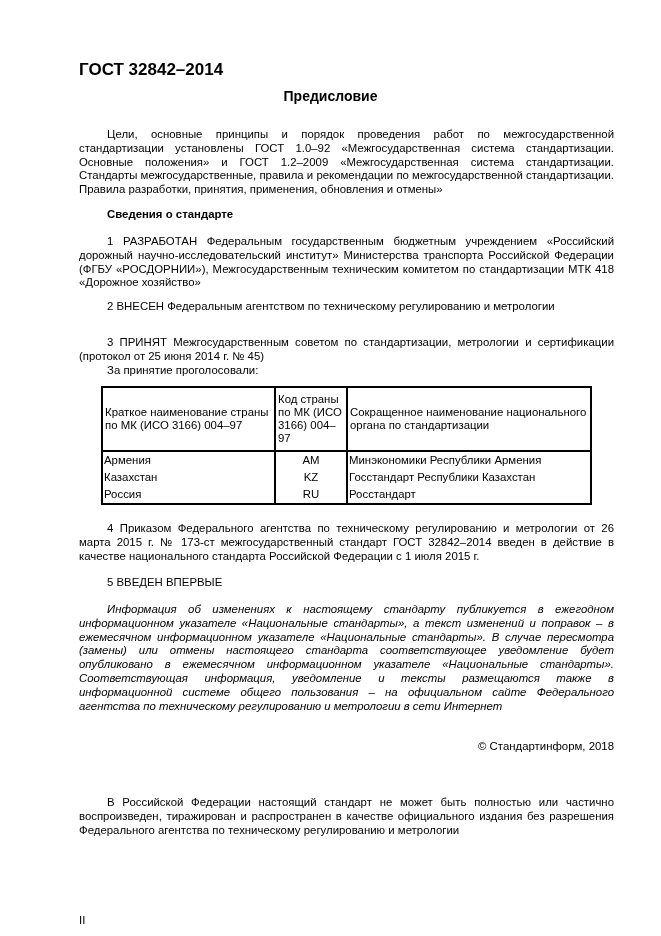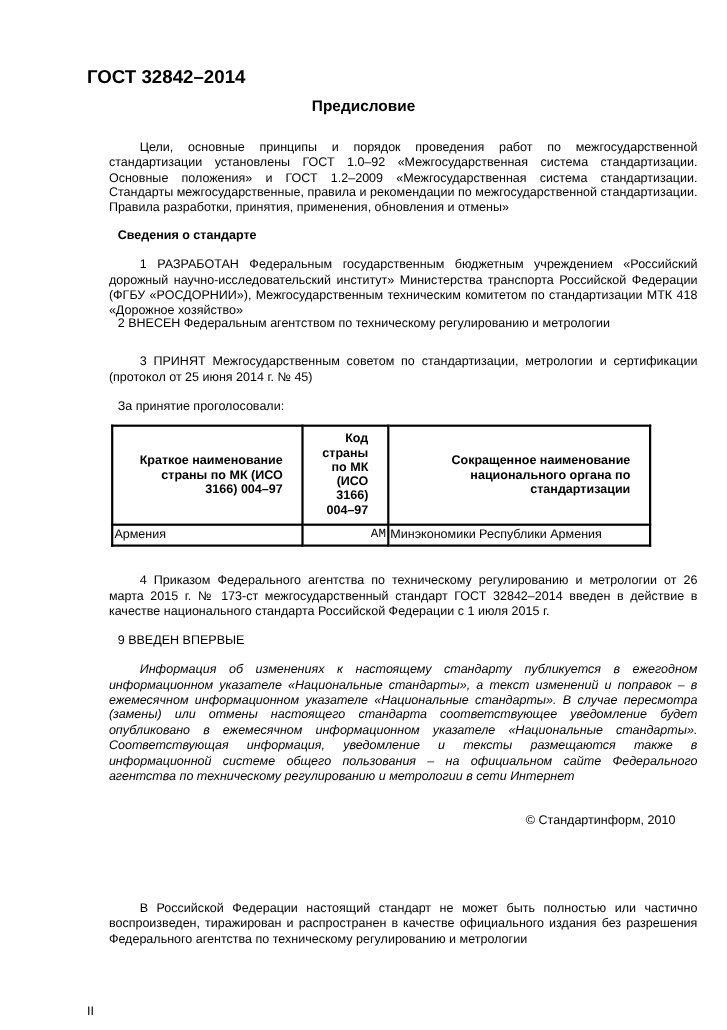--- a/index.html
+++ b/index.html
@@ -5,55 +5,55 @@
     html, body { margin: 0; padding: 0; background: #ffffff; }
     body {
       width: 661px; height: 936px; position: relative; overflow: hidden;
       font-family: "Liberation Sans", sans-serif; color: #000;
       font-size: 11.4px; line-height: 13.8px;
     }
     .abs { position: absolute; }
     .header-code { left: 79px; top: 63px; font-weight: bold; font-size: 17px; }
     .title { left: 0; width: 661px; top: 90px; text-align: center; font-weight: bold; font-size: 14px; }
     .para { left: 79px; width: 535px; text-align: justify; text-indent: 28px; margin: 0; }
-    .para.last-left { text-align-last: left; margin-left: 20px; }
+    .para.last-left { text-align-last: left; }
     .bold { font-weight: bold; }
     .italic { font-style: italic; }
     .copyright { left: 79px; width: 535px; text-align: right; top: 740px; }
     .page-num { left: 79px; top: 878px; margin-top: 36px; }
 
     table.vote {
       position: absolute; left: 101px; top: 386px; width: 491px;
       border-collapse: collapse; font-size: 11.4px; line-height: 13px;
     }
     table.vote th {
-      font-weight: bold; border: 2px solid #000; padding: 5px 17px;
-      text-align: right; height: 36px; vertical-align: middle;
+      font-weight: normal; border: 2px solid #000; padding: 5px 2px;
+      text-align: left; height: 36px; vertical-align: middle;
     }
     table.vote td { padding: 2px 1px; border-left: 2px solid #000; border-right: 2px solid #000; height: 13px; }
     table.vote tbody tr:last-child td { border-bottom: 2px solid #000; }
-    table.vote td.code { text-align: right; font-family: Liberation Mono, monospace; }
+    table.vote td.code { text-align: center; }
     table.vote col.c1 { width: 173px; }
     table.vote col.c2 { width: 72px; }
   </style>
 </head>
 <body>
 
 <div class="abs header-code">ГОСТ 32842–2014</div>
 <div class="abs title">Предисловие</div>
 
 <p class="abs para last-left" style="top:128px;">Цели, основные принципы и порядок проведения работ по межгосударственной стандартизации установлены ГОСТ 1.0–92 «Межгосударственная система стандартизации. Основные положения» и ГОСТ 1.2–2009 «Межгосударственная система стандартизации. Стандарты межгосударственные, правила и рекомендации по межгосударственной стандартизации. Правила разработки, принятия, применения, обновления и отмены»</p>
 
 <p class="abs para bold" style="top:208px;">Сведения о стандарте</p>
 
 <p class="abs para last-left" style="top:235px;">1 РАЗРАБОТАН Федеральным государственным бюджетным учреждением «Российский дорожный научно-исследовательский институт» Министерства транспорта Российской Федерации (ФГБУ «РОСДОРНИИ»), Межгосударственным техническим комитетом по стандартизации МТК 418 «Дорожное хозяйство»</p>
 
-<p class="abs para" style="top:288px;">2 ВНЕСЕН Федеральным агентством по техническому регулированию и метрологии</p>
+<p class="abs para" style="top:300px;">2 ВНЕСЕН Федеральным агентством по техническому регулированию и метрологии</p>
 
-<p class="abs para last-left" style="top:323px;">3 ПРИНЯТ Межгосударственным советом по стандартизации, метрологии и сертификации (протокол от 25 июня 2014 г. № 45)</p>
+<p class="abs para last-left" style="top:336px;">3 ПРИНЯТ Межгосударственным советом по стандартизации, метрологии и сертификации (протокол от 25 июня 2014 г. № 45)</p>
 
 <p class="abs para" style="top:364px;">За принятие проголосовали:</p>
 
 <table class="vote">
   <colgroup>
       <col class="c1">
       <col class="c2">
       <col class="c3">
     </colgroup>
   <thead>
@@ -62,26 +62,36 @@
       <th>Код страны по МК (ИСО 3166) 004–97</th>
       <th>Сокращенное наименование национального органа по стандартизации</th>
     </tr>
   </thead>
   <tbody>
     <tr>
       <td>Армения</td>
       <td class="code">AM</td>
       <td>Минэкономики Республики Армения</td>
     </tr>
+    <tr>
+      <td>Казахстан</td>
+      <td class="code">KZ</td>
+      <td>Госстандарт Республики Казахстан</td>
+    </tr>
+    <tr>
+      <td>Россия</td>
+      <td class="code">RU</td>
+      <td>Росстандарт</td>
+    </tr>
   </tbody>
 </table>
 
 <p class="abs para last-left" style="top:522px;">4 Приказом Федерального агентства по техническому регулированию и метрологии от 26 марта 2015 г. № 173-ст межгосударственный стандарт ГОСТ 32842–2014 введен в действие в качестве национального стандарта Российской Федерации с 1 июля 2015 г.</p>
 
-<p class="abs para" style="top:576px;">9 ВВЕДЕН ВПЕРВЫЕ</p>
+<p class="abs para" style="top:576px;">5 ВВЕДЕН ВПЕРВЫЕ</p>
 
 <p class="abs para italic last-left" style="top:603px;">Информация об изменениях к настоящему стандарту публикуется в ежегодном информационном указателе «Национальные стандарты», а текст изменений и поправок – в ежемесячном информационном указателе «Национальные стандарты». В случае пересмотра (замены) или отмены настоящего стандарта соответствующее уведомление будет опубликовано в ежемесячном информационном указателе «Национальные стандарты». Соответствующая информация, уведомление и тексты размещаются также в информационной системе общего пользования – на официальном сайте Федерального агентства по техническому регулированию и метрологии в сети Интернет</p>
 
-<div class="abs copyright">© Стандартинформ, 2010</div>
+<div class="abs copyright">© Стандартинформ, 2018</div>
 
-<p class="abs para last-left" style="top:820px;">В Российской Федерации настоящий стандарт не может быть полностью или частично воспроизведен, тиражирован и распространен в качестве официального издания без разрешения Федерального агентства по техническому регулированию и метрологии</p>
+<p class="abs para last-left" style="top:796px;">В Российской Федерации настоящий стандарт не может быть полностью или частично воспроизведен, тиражирован и распространен в качестве официального издания без разрешения Федерального агентства по техническому регулированию и метрологии</p>
 
 <div class="abs page-num">II</div>
 
 </body></html>

